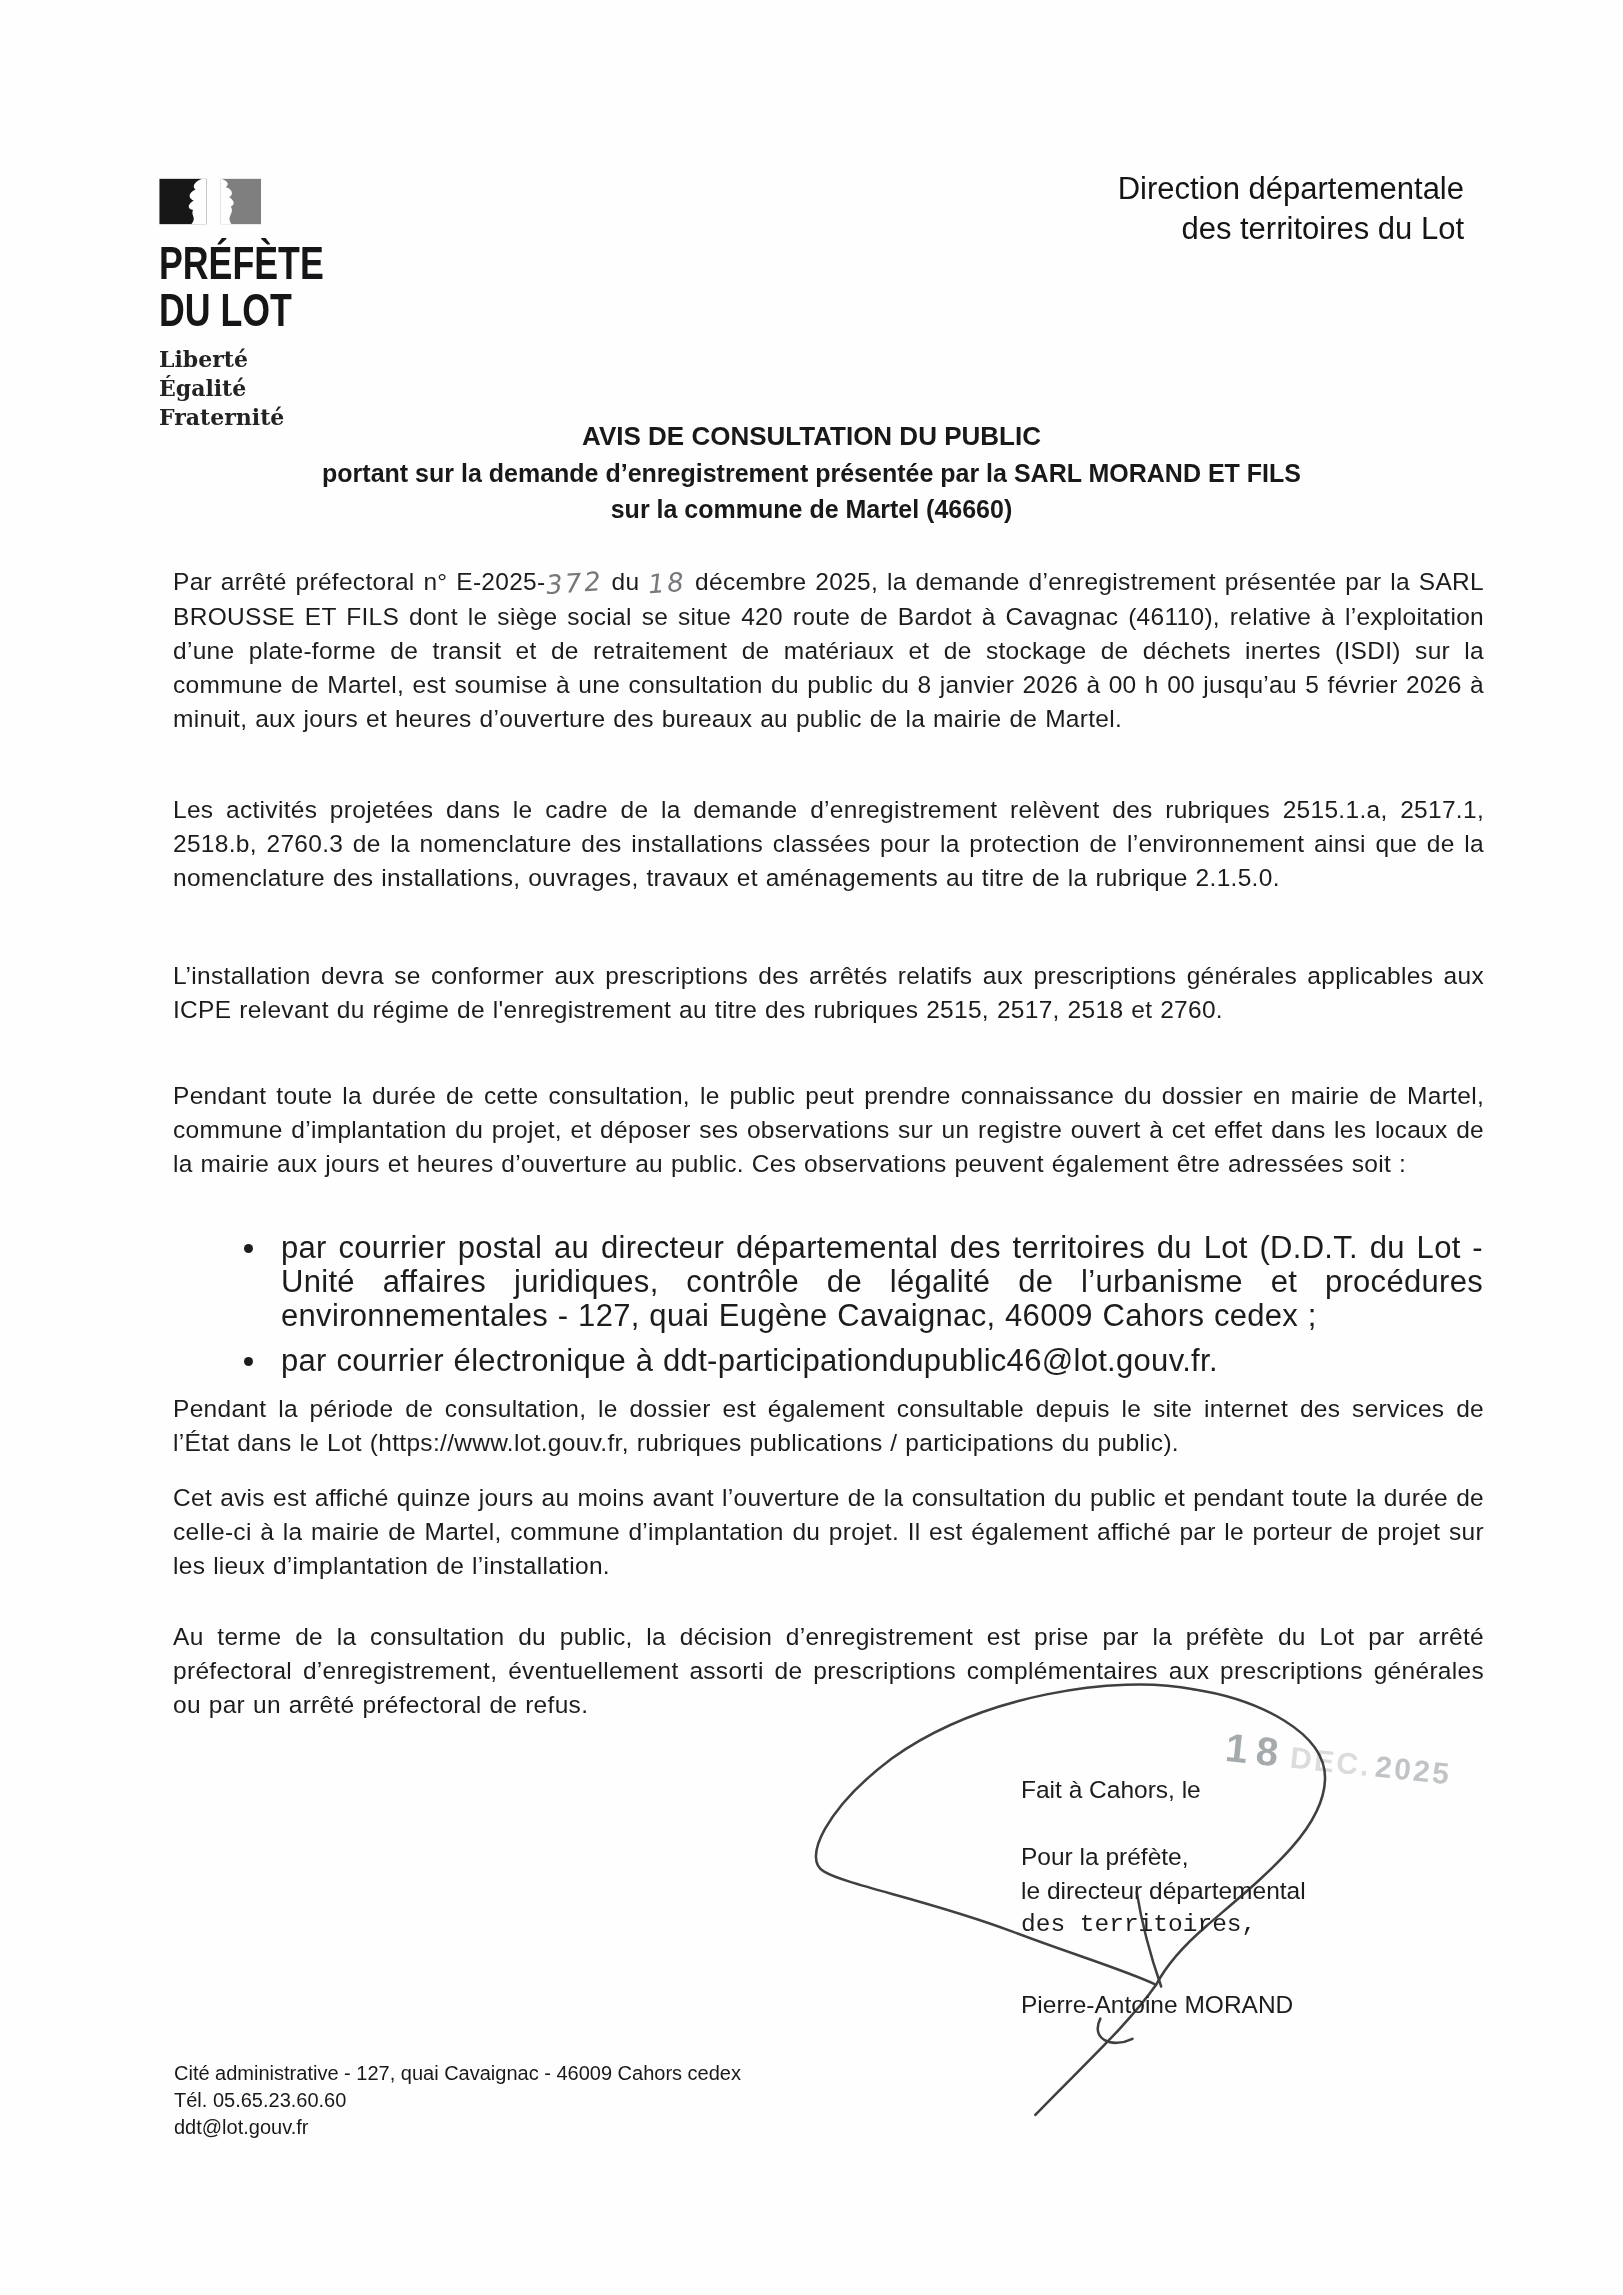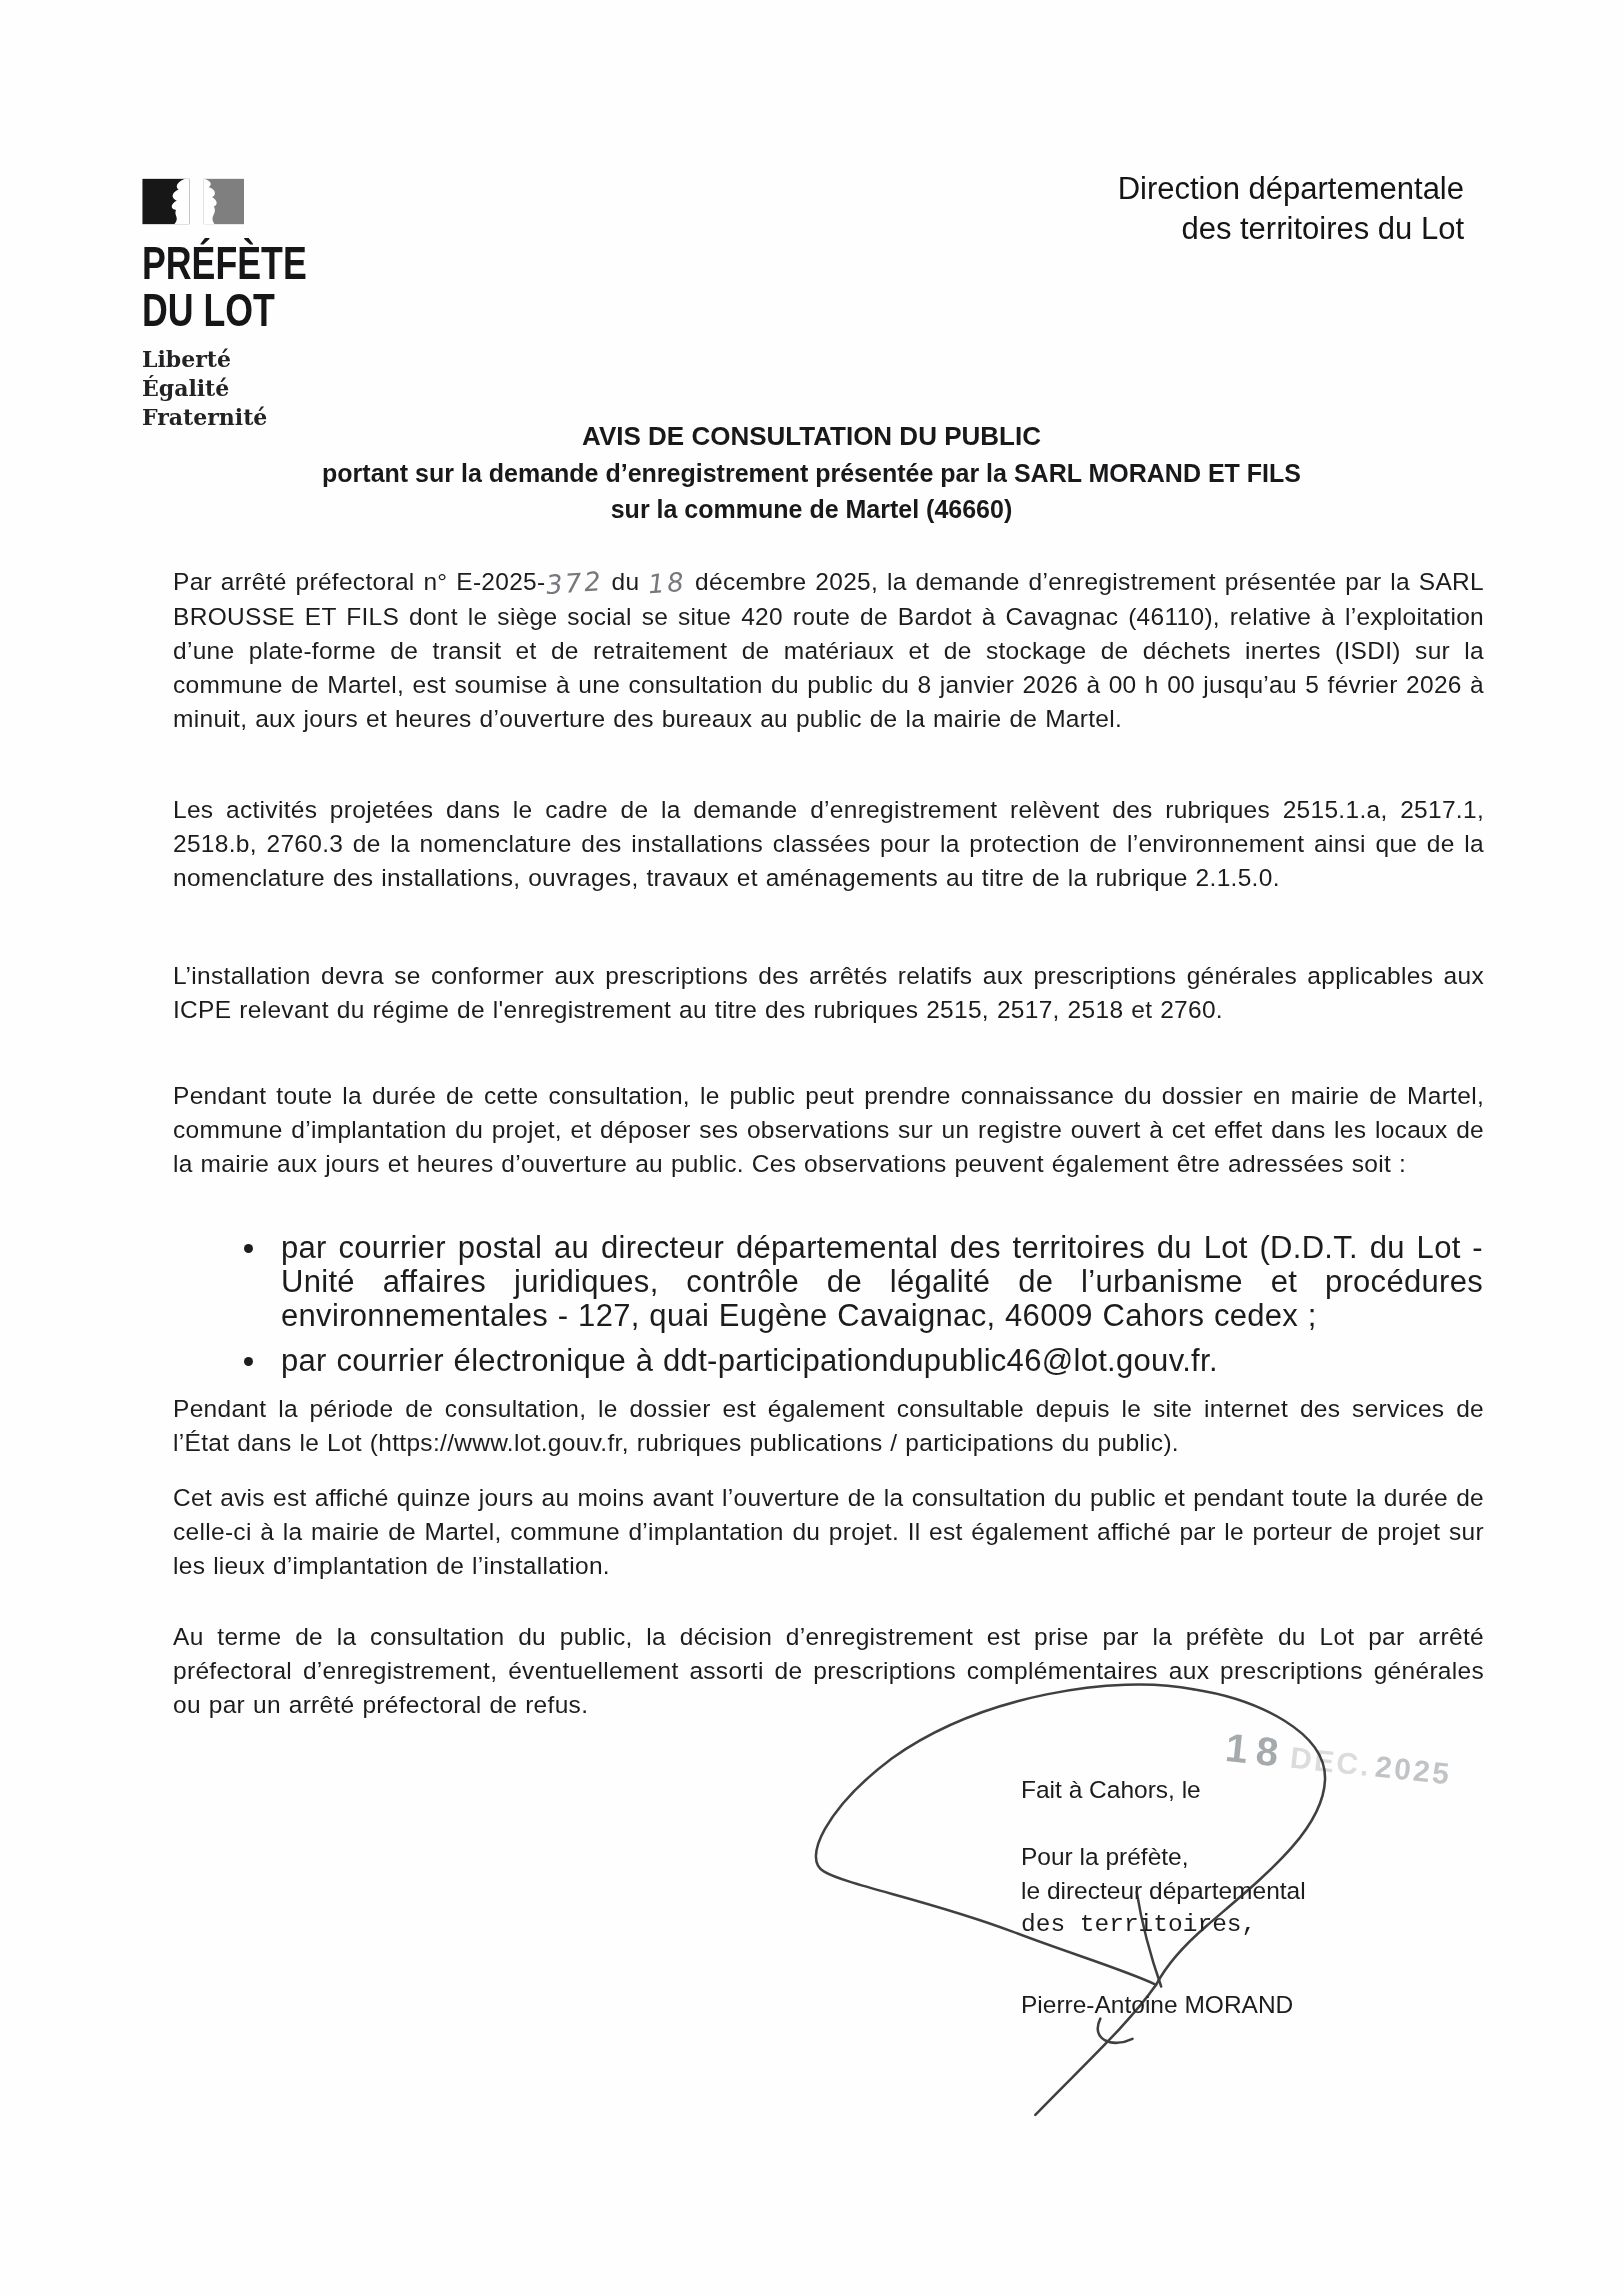--- a/index.html
+++ b/index.html
@@ -1,21 +1,21 @@
 <!DOCTYPE html>
 <html style="font-size:13.5px"><head>
 <meta charset="utf-8">
 <style>
   html,body{margin:0;padding:0;background:#ffffff;}
   .page{
     position:relative;width:1623px;height:2295px;background:#fefefe;
     font-family:"Liberation Sans",sans-serif;color:#1d1d1f;overflow:hidden;
   }
   
-  .logo{position:absolute;left:142px;top:178px;}
+  .logo{position:absolute;left:159px;top:178px;}
   .logo-blocks{display:block;}
   .pref-name{font-weight:bold;font-size:47px;line-height:47px;letter-spacing:0px;
     transform:scaleX(0.76);transform-origin:left top;margin-top:13.5px;color:#161618;}
   .motto{margin-top:12px;font-family:"DejaVu Serif",serif;font-weight:600;
     font-size:22px;line-height:29px;color:#232325;}
   .service{position:absolute;top:169px;right:159px;text-align:right;
     font-size:31px;line-height:40px;color:#151517;}
   
   .doc-title{position:absolute;left:152px;top:418px;width:1319px;text-align:center;font-weight:bold;color:#19191b;}
   .doc-title .t1{font-size:26px;line-height:37px;}
@@ -107,15 +107,20 @@
 
   <svg class="sig-svg" width="676" height="473" viewBox="0 0 800 560">
     <g fill="none" stroke="#2b2b2b" stroke-width="3" stroke-linecap="round" opacity="0.9">
       <path d="M 482,18 C 390,0 230,25 125,100 C 48,158 18,220 45,234 C 72,250 170,268 268,305 C 330,329 400,350 438,368"></path>
       <path d="M 482,18 C 560,30 640,70 638,125 C 636,185 565,240 498,298 C 470,322 450,345 438,368 C 405,415 350,465 295,522"></path>
       <path d="M 372,408 C 360,432 385,444 410,432"></path>
       <path d="M 415,258 C 421,295 430,330 444,370"></path>
     </g>
   </svg>
 
+  <div class="footer">
+    <div>Cité administrative - 127, quai Cavaignac - 46009 Cahors cedex</div>
+    <div>Tél. 05.65.23.60.60</div>
+    <div>ddt@lot.gouv.fr</div>
+  </div>
 
 </div>
 
 
 </body></html>

